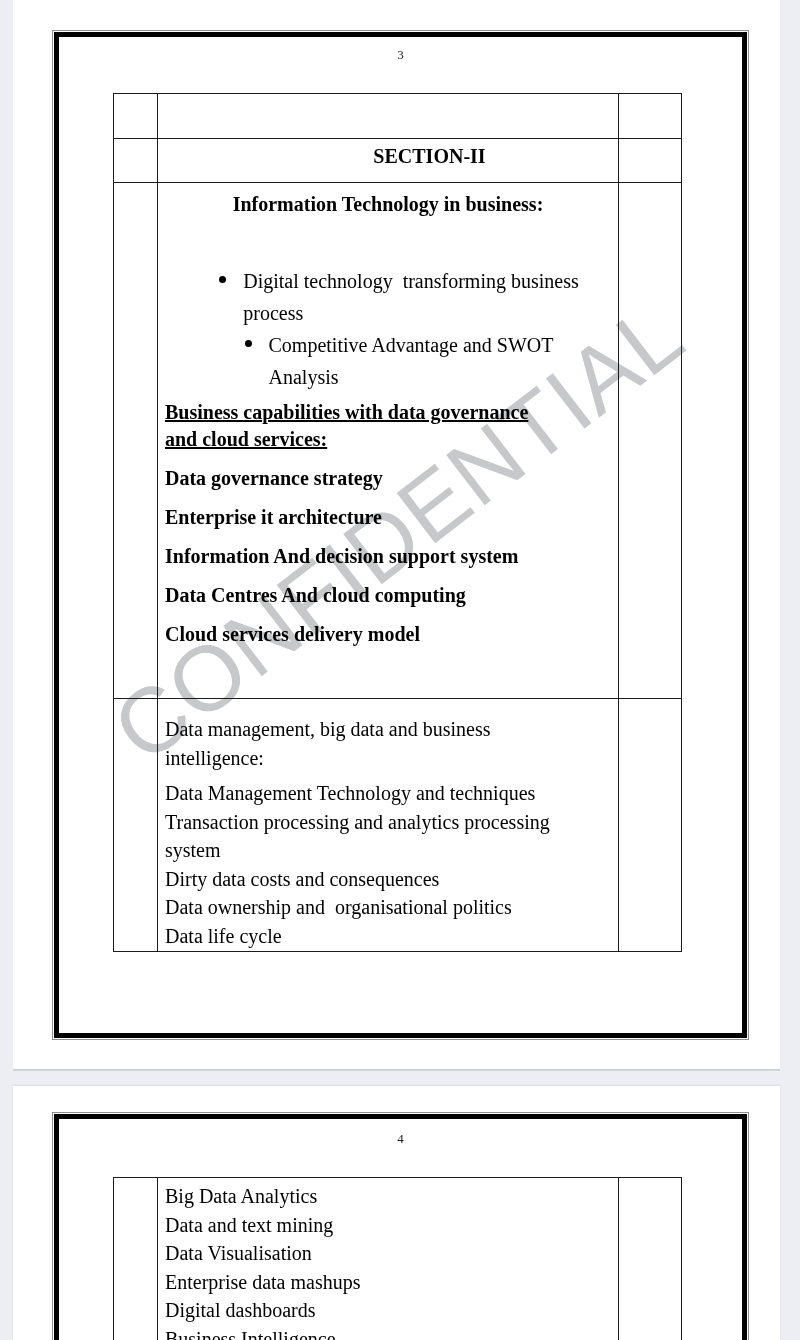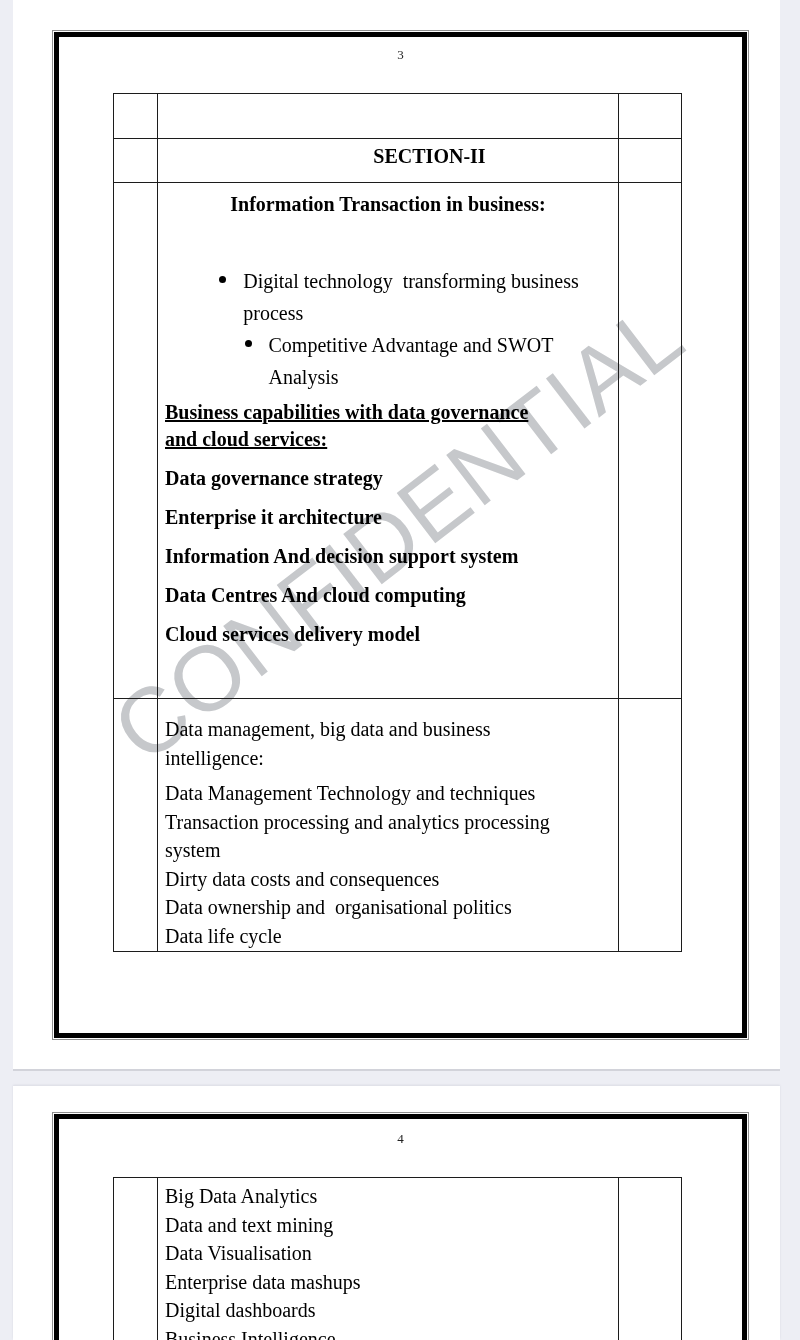--- a/index.html
+++ b/index.html
@@ -113,21 +113,21 @@
       <tr class="r2">
         <td></td>
         <td>
           <div class="sec-text sec2-text">SECTION-II</div>
         </td>
         <td></td>
       </tr>
       <tr class="r3">
         <td></td>
         <td class="main-cell">
-          <div class="it-heading">Information Transaction in business:</div>
+          <div class="it-heading">Information Technology in business:</div>
           <div class="bullets">
             <div class="bullet-item">
               <span class="bullet-dot"></span>
               <div class="bullet-text">
                 <div class="line">Digital technology  transforming business</div>
                 <div class="line">process</div>
               </div>
             </div>
             <div class="bullet-item">
               <span class="bullet-dot"></span>

